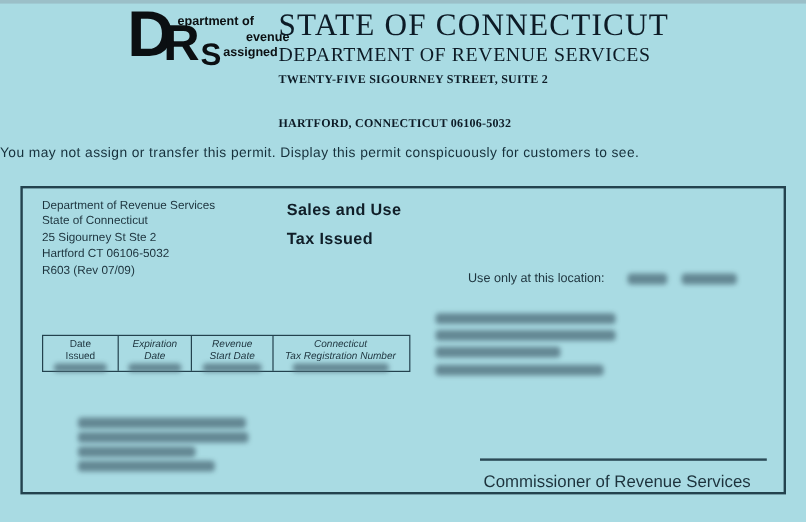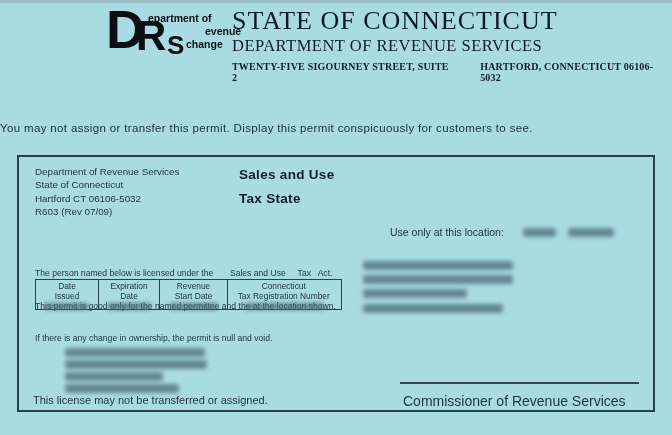--- a/index.html
+++ b/index.html
@@ -19,21 +19,21 @@
   .logo .ls{left:61px;top:26px;font-size:26px;line-height:26px;}
   .logo .w{font-size:10.5px;line-height:11px;font-weight:bold;}
   .logo .w1{left:42px;top:7px;}
   .logo .w2{left:57px;top:20px;padding-left:42px;}
   .logo .w3{left:80px;top:33px;}
 
   .titles{position:absolute;left:232px;top:7px;color:#0d1b26;}
   .t1{font-family:"Liberation Serif", serif;font-size:26px;line-height:28px;letter-spacing:1px;}
   .t2{font-family:"Liberation Serif", serif;font-size:16.5px;line-height:19px;letter-spacing:.5px;margin-top:1px;}
   .addr{display:flex;gap:26px;margin-top:6px;
-        font-family:"Liberation Serif", serif;font-weight:bold;font-size:10px;letter-spacing:.2px;}
+        font-family:"Liberation Serif", serif;font-weight:bold;font-size:10px;letter-spacing:.2px;flex-direction:column;}
 
   
   .notice{position:absolute;left:0;top:122px;width:656px;text-align:left;
           font-size:11.5px;letter-spacing:.35px;color:#16303b;font-weight:500;}
 
   
   .box{position:absolute;left:17px;top:155px;width:638px;height:257px;
        border:2px solid #23424e;box-sizing:border-box;}
   .box *{position:absolute;}
 
@@ -49,83 +49,79 @@
 
   .bar{background:#50707d;opacity:.78;filter:blur(2px);border-radius:3px;height:9px;}
 
   .license{left:16px;top:89px;width:318px;font-size:8.6px;line-height:10.9px;
            color:#1d333d;white-space:pre-wrap;}
   .license div{position:static;}
 
   .ptable{left:16px;top:122px;width:307px;height:31px;border:1.5px solid #23424e;
           box-sizing:border-box;display:flex;}
   .ptable .col{position:static;flex:0 0 auto;text-align:center;padding-top:2px;box-sizing:border-box;}
-  .ptable .col + .col{border-left:1.5px solid #23424e;}
+  .ptable .col + .col{border-left:1.5px solid #23424e;font-style:italic;}
   .ptable .h{position:static;font-size:8.4px;line-height:9.6px;color:#1d333d;}
   .ptable .vbar{position:static;display:block;height:7px;width:72%;margin:2px auto 0;
                 background:#50707d;opacity:.78;filter:blur(2px);border-radius:3px;}
   .c1{width:62px;} .c2{width:61px;} .c3{width:68px;} .c4{width:112.5px;}
 
   .sig-line{left:381px;top:225px;width:239px;height:2px;background:#2b4a56;}
   .sig-label{left:384px;top:236px;font-size:14px;color:#1d333d;white-space:nowrap;}
   .footer-note{left:14px;top:237px;font-size:11px;color:#1d333d;white-space:nowrap;}
 </style>
 </head>
 <body>
 
 <div class="top-edge"></div>
 
 <div class="logo">
   <span class="ld">D</span>
   <span class="lr">R</span>
   <span class="ls">S</span>
   <span class="w w1">epartment of</span>
   <span class="w w2">evenue</span>
-  <span class="w w3">change</span>
+  <span class="w w3">assigned</span>
 </div>
 
 <div class="titles">
   <div class="t1">STATE OF CONNECTICUT</div>
   <div class="t2">DEPARTMENT OF REVENUE SERVICES</div>
   <div class="addr">
     <span>TWENTY-FIVE SIGOURNEY STREET, SUITE 2</span>
     <span>HARTFORD, CONNECTICUT 06106-5032</span>
   </div>
 </div>
 
 <div class="notice">You may not assign or transfer this permit. Display this permit conspicuously for customers to see.</div>
 
 <section class="box">
 
   <div class="agency">
     <div>Department of Revenue Services</div>
     <div>State of Connecticut</div>
+    <div>25 Sigourney St Ste 2</div>
     <div>Hartford CT 06106-5032</div>
     <div>R603 (Rev 07/09)</div>
   </div>
 
   <div class="ptitle">
     <div class="pt1">Sales and Use</div>
-    <div class="pt2">Tax State</div>
+    <div class="pt2">Tax Issued</div>
   </div>
 
   <div class="loc-label">Use only at this location:</div>
   <div class="bar" style="left:504px;top:71px;width:33px;"></div>
   <div class="bar" style="left:549px;top:71px;width:46px;"></div>
 
   <div class="bar" style="left:344px;top:104px;width:150px;"></div>
   <div class="bar" style="left:344px;top:118px;width:150px;"></div>
   <div class="bar" style="left:344px;top:132px;width:104px;"></div>
   <div class="bar" style="left:344px;top:147px;width:140px;"></div>
 
-  <div class="license">
-    <div>The person named below is licensed under the       Sales and Use     Tax   Act.</div>
-    <div>This permit is good only for the named permittee and the at the location shown.</div>
-    <div>If there is any change in ownership, the permit is null and void.</div>
-  </div>
 
   <div class="ptable">
     <div class="col c1">
       <div class="h">Date</div>
       <div class="h">Issued</div>
       <span class="vbar"></span>
     </div>
     <div class="col c2">
       <div class="h">Expiration</div>
       <div class="h">Date</div>
@@ -143,15 +139,14 @@
     </div>
   </div>
 
   <div class="bar" style="left:46px;top:191px;width:140px;"></div>
   <div class="bar" style="left:46px;top:203px;width:142px;"></div>
   <div class="bar" style="left:46px;top:215px;width:98px;"></div>
   <div class="bar" style="left:46px;top:227px;width:114px;"></div>
 
   <div class="sig-line"></div>
   <div class="sig-label">Commissioner of Revenue Services</div>
-  <div class="footer-note">This license may not be transferred or assigned.</div>
 
 </section>
 
 </body></html>

